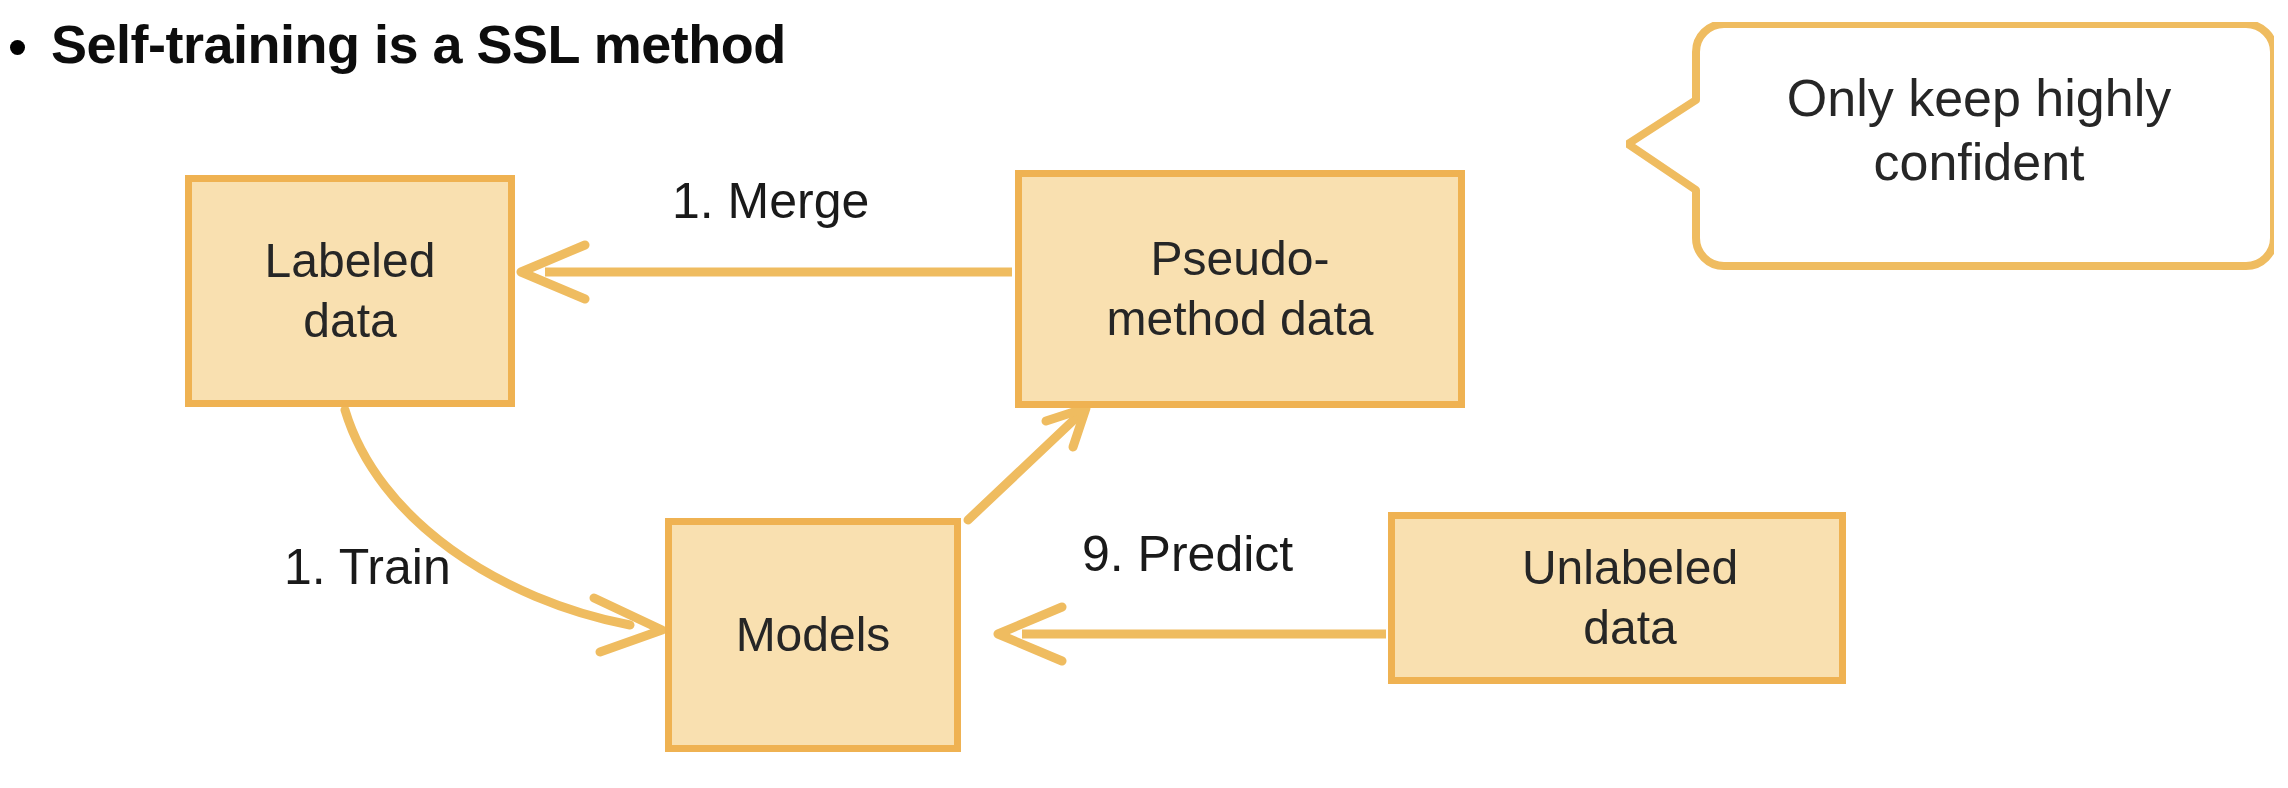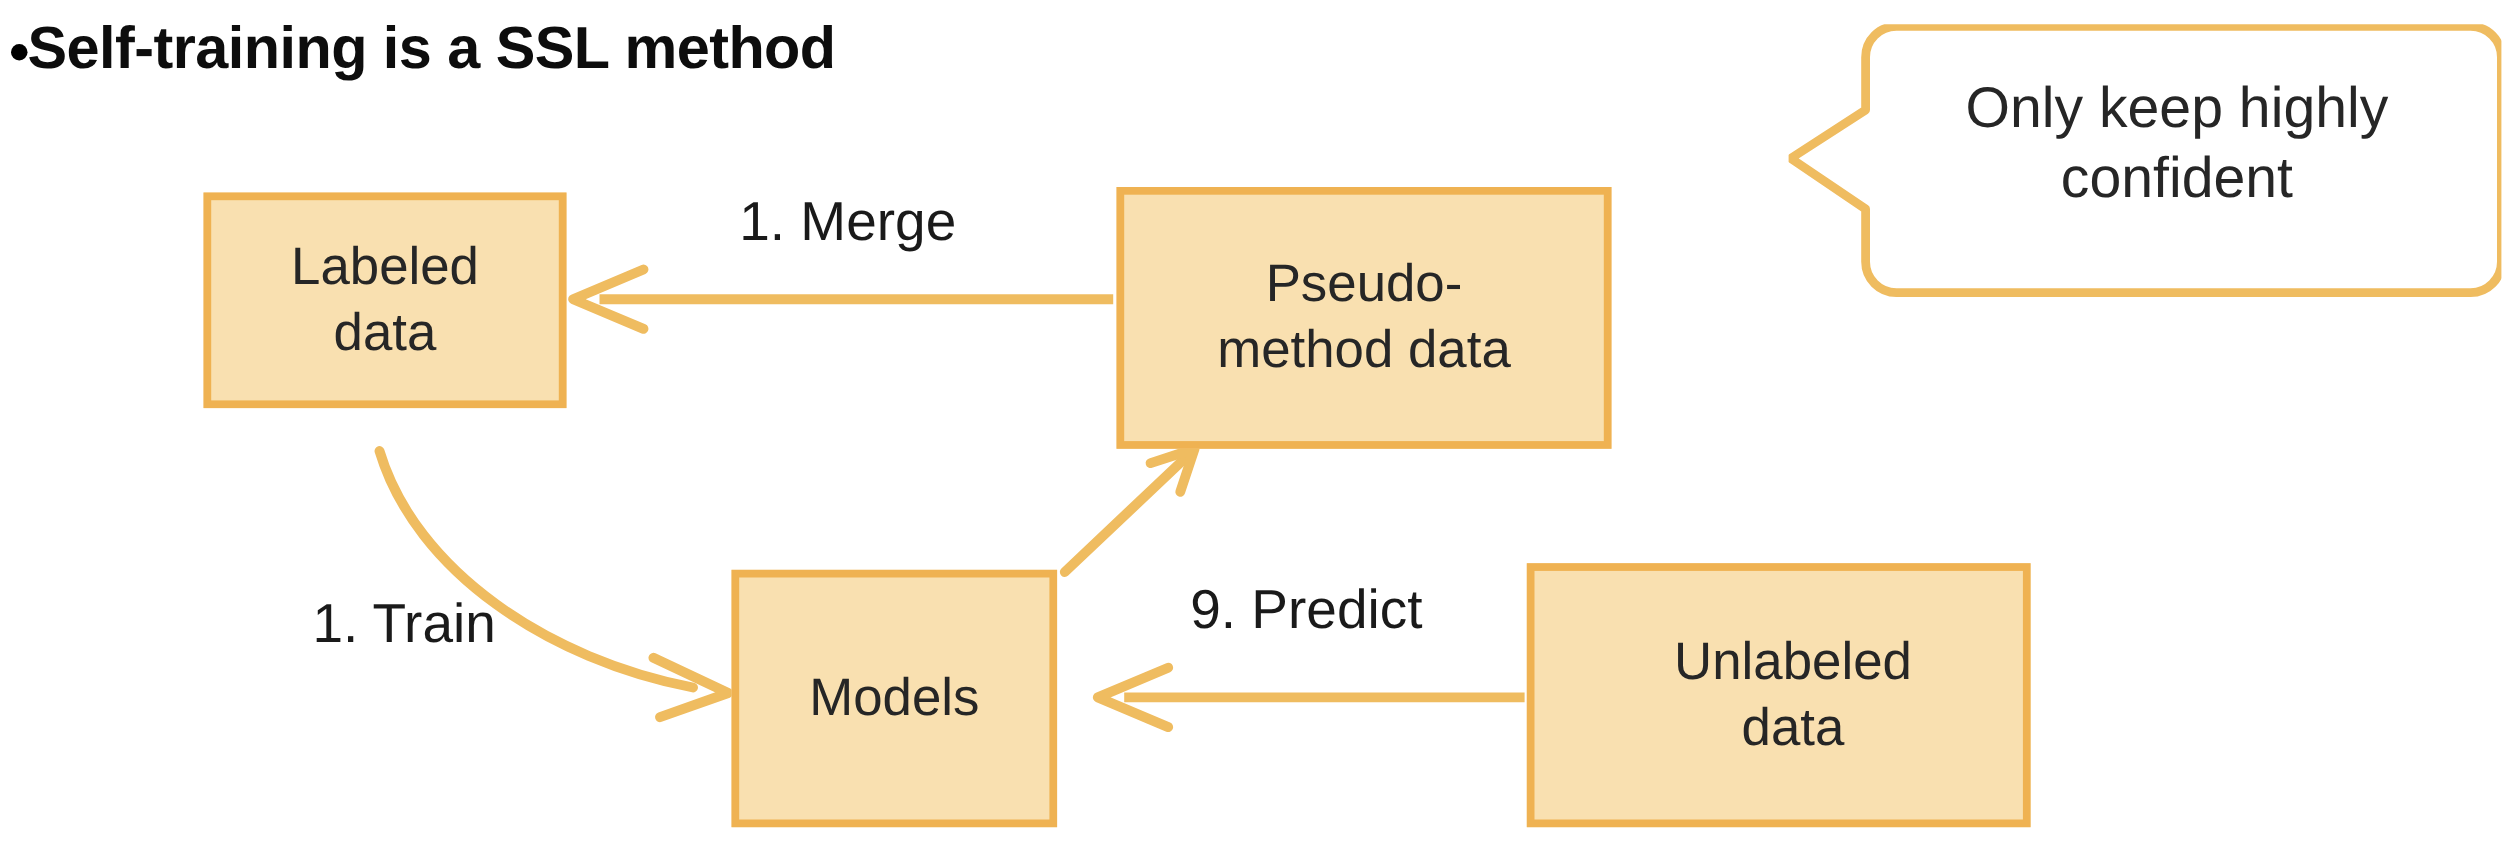--- a/index.html
+++ b/index.html
@@ -19,20 +19,21 @@
     overflow: hidden;
   }
 
   
   .bullet-row {
     position: absolute;
     left: 10px;
     top: 12px;
     display: flex;
     align-items: flex-start;
+    gap: 26px;
     justify-content: space-between;
   }
   .bullet-dot {
     width: 15px;
     height: 15px;
     border-radius: 50%;
     background: #000000;
     margin-top: 28px;
     flex: 0 0 auto;
   }
@@ -66,24 +67,24 @@
     align-items: center;
     justify-content: center;
     text-align: center;
     color: #262626;
     font-size: 48px;
     line-height: 60px;
     font-family: "Liberation Sans", sans-serif;
   }
   .node span { display: block; padding: 0 10px; }
 
-  #node-labeled      { left: 185px;  top: 175px; width: 330px; height: 196px; }
+  #node-labeled      { left: 185px;  top: 175px; width: 330px; height: 232px; }
   #node-pseudo       { left: 1015px; top: 170px; width: 450px; height: 238px; }
   #node-models       { left: 665px;  top: 518px; width: 296px; height: 234px; }
-  #node-unlabeled    { left: 1388px; top: 512px; width: 458px; height: 240px; padding-left: 26px; }
+  #node-unlabeled    { left: 1388px; top: 512px; width: 458px; height: 172px; padding-left: 26px; }
 
   
   .step-label {
     position: absolute;
     font-size: 50px;
     line-height: 58px;
     color: #1a1a1a;
     white-space: nowrap;
     font-family: "Liberation Sans", sans-serif;
   }

